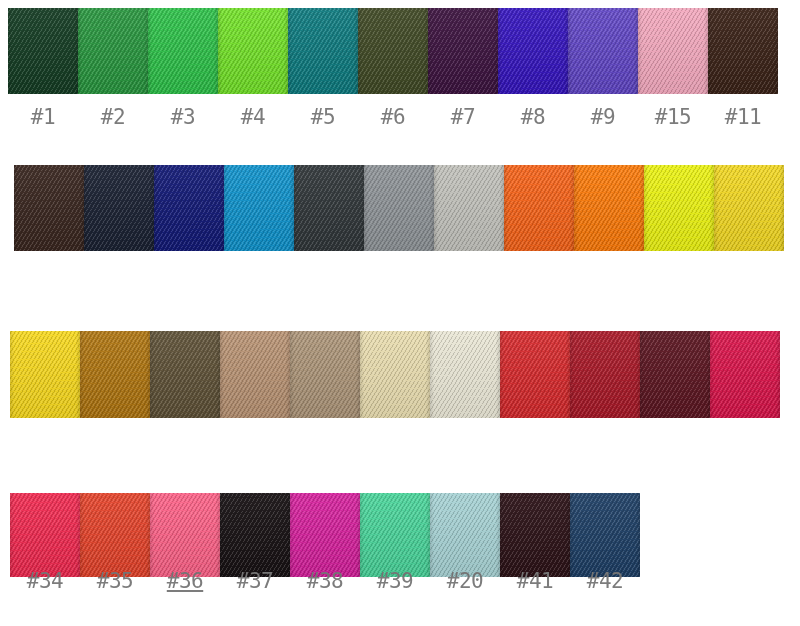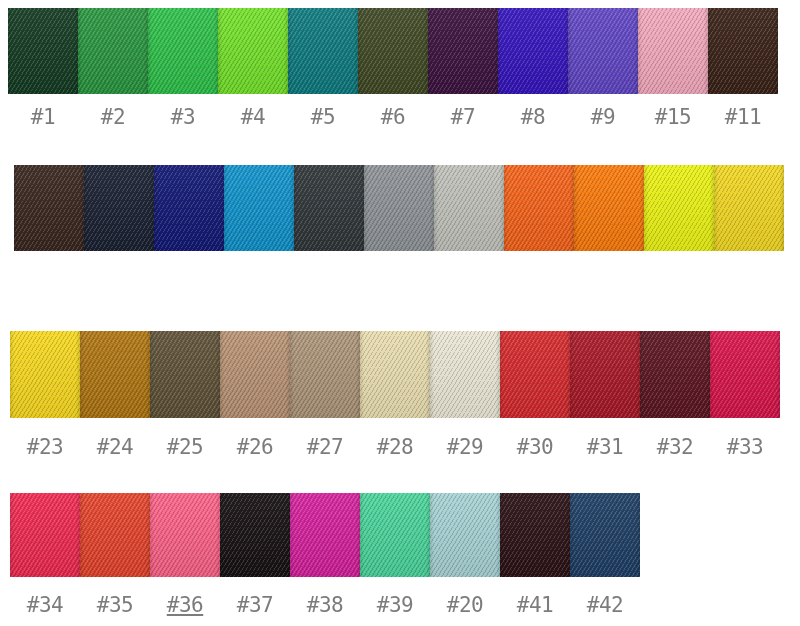--- a/index.html
+++ b/index.html
@@ -125,45 +125,32 @@
       <div class="swatch" title="#25" style="width: 70px; height: 87px; background: rgb(95, 82, 56);"></div>
       <div class="swatch" title="#26" style="width: 70px; height: 87px; background: rgb(183, 146, 115);"></div>
       <div class="swatch" title="#27" style="width: 70px; height: 87px; background: rgb(171, 148, 120);"></div>
       <div class="swatch" title="#28" style="width: 70px; height: 87px; background: rgb(232, 220, 175);"></div>
       <div class="swatch" title="#29" style="width: 70px; height: 87px; background: rgb(233, 230, 213);"></div>
       <div class="swatch" title="#30" style="width: 70px; height: 87px; background: rgb(213, 43, 46);"></div>
       <div class="swatch" title="#31" style="width: 70px; height: 87px; background: rgb(168, 26, 41);"></div>
       <div class="swatch" title="#32" style="width: 70px; height: 87px; background: rgb(92, 23, 34);"></div>
       <div class="swatch" title="#33" style="width: 70px; height: 87px; background: rgb(216, 22, 75);"></div>
     </div>
-    <div class="label-row" style="left: 10px; top: 434px;">
-      <div class="swatch-label" style="width: 70px;">#23</div>
-      <div class="swatch-label" style="width: 70px;">#24</div>
-      <div class="swatch-label" style="width: 70px;">#25</div>
-      <div class="swatch-label" style="width: 70px;">#26</div>
-      <div class="swatch-label" style="width: 70px;">#27</div>
-      <div class="swatch-label" style="width: 70px;">#28</div>
-      <div class="swatch-label" style="width: 70px;">#29</div>
-      <div class="swatch-label" style="width: 70px;">#30</div>
-      <div class="swatch-label" style="width: 70px;">#31</div>
-      <div class="swatch-label" style="width: 70px;">#32</div>
-      <div class="swatch-label" style="width: 70px;">#33</div>
-    </div>
     <div class="swatch-row" style="left: 10px; top: 493px; height: 84px;">
       <div class="swatch" title="#34" style="width: 70px; height: 84px; background: rgb(239, 43, 81);"></div>
       <div class="swatch" title="#35" style="width: 70px; height: 84px; background: rgb(227, 68, 44);"></div>
       <div class="swatch" title="#36" style="width: 70px; height: 84px; background: rgb(250, 98, 135);"></div>
       <div class="swatch" title="#37" style="width: 70px; height: 84px; background: rgb(24, 18, 20);"></div>
       <div class="swatch" title="#38" style="width: 70px; height: 84px; background: rgb(212, 34, 156);"></div>
       <div class="swatch" title="#39" style="width: 70px; height: 84px; background: rgb(74, 211, 154);"></div>
       <div class="swatch" title="#40" style="width: 70px; height: 84px; background: rgb(166, 209, 211);"></div>
       <div class="swatch" title="#41" style="width: 70px; height: 84px; background: rgb(45, 19, 24);"></div>
       <div class="swatch" title="#42" style="width: 70px; height: 84px; background: rgb(31, 64, 102);"></div>
     </div>
-    <div class="label-row" style="left: 10px; top: 592px;">
+    <div class="label-row" style="left: 10px; top: 568px;">
       <div class="swatch-label" style="width: 70px;">#34</div>
       <div class="swatch-label" style="width: 70px;">#35</div>
       <div class="swatch-label" style="width: 70px; text-decoration: underline;">#36</div>
       <div class="swatch-label" style="width: 70px;">#37</div>
       <div class="swatch-label" style="width: 70px;">#38</div>
       <div class="swatch-label" style="width: 70px;">#39</div>
       <div class="swatch-label" style="width: 70px;">#20</div>
       <div class="swatch-label" style="width: 70px;">#41</div>
       <div class="swatch-label" style="width: 70px;">#42</div>
     </div>

